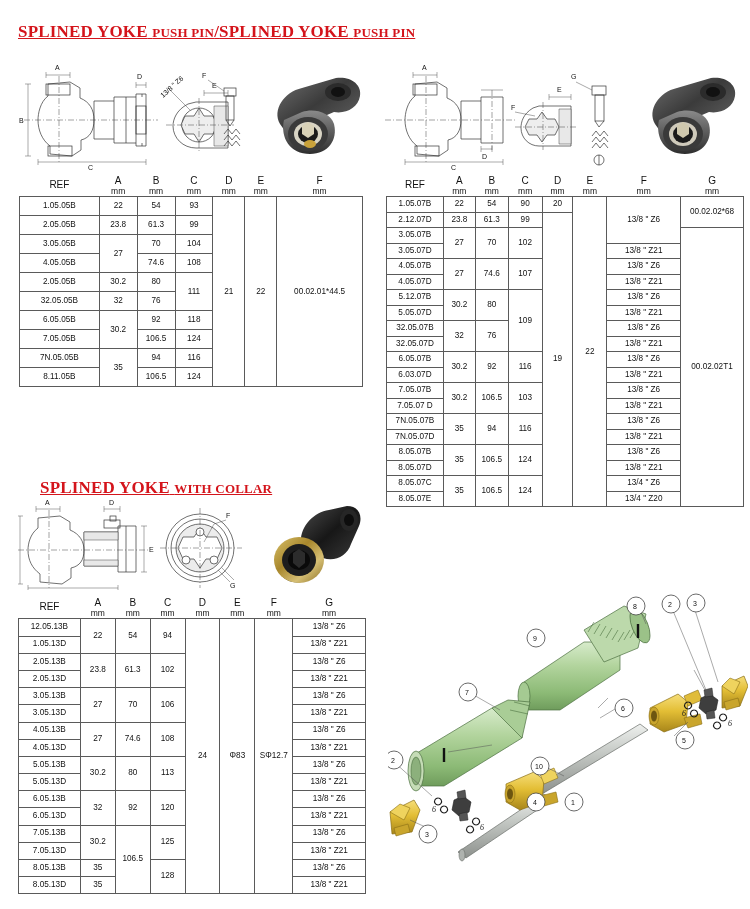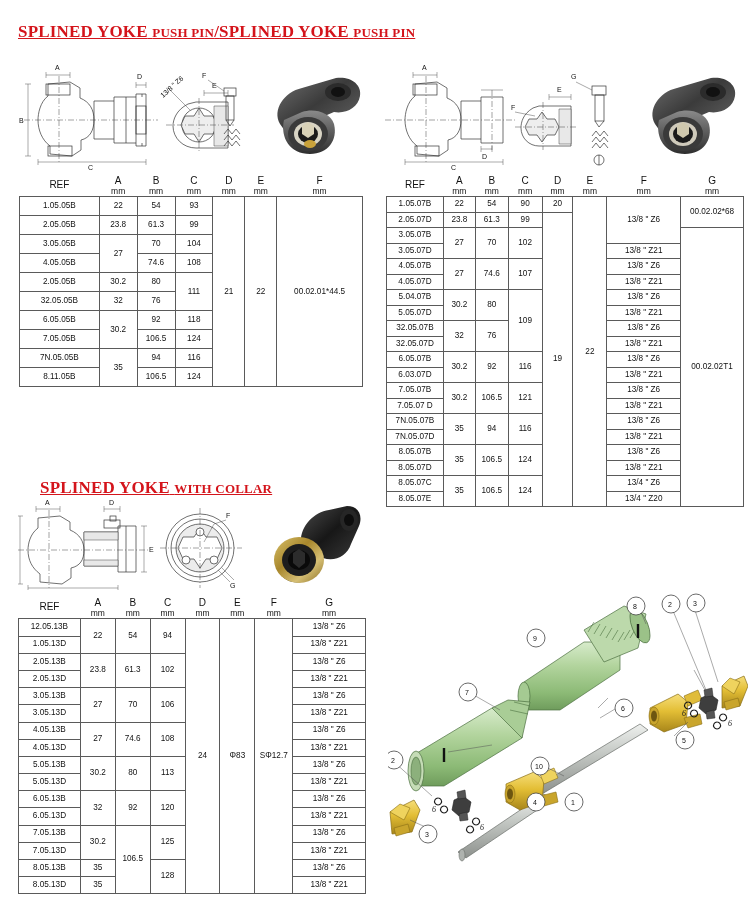--- a/index.html
+++ b/index.html
@@ -363,21 +363,21 @@
       <td class="ref">1.05.07B</td>
       <td>22</td>
       <td>54</td>
       <td>90</td>
       <td>20</td>
       <td rowspan="20">22</td>
       <td rowspan="3">13/8 " Z6</td>
       <td rowspan="2">00.02.02*68</td>
     </tr>
     <tr style="height:15.5px">
-      <td class="ref">2.05.07D</td>
+      <td class="ref">2.12.07D</td>
       <td>23.8</td>
       <td>61.3</td>
       <td>99</td>
       <td rowspan="19">19</td>
     </tr>
     <tr style="height:15.5px">
       <td class="ref">3.05.07B</td>
       <td rowspan="2">27</td>
       <td rowspan="2">70</td>
       <td rowspan="2">102</td>
@@ -392,21 +392,21 @@
       <td rowspan="2">27</td>
       <td rowspan="2">74.6</td>
       <td rowspan="2">107</td>
       <td>13/8 " Z6</td>
     </tr>
     <tr style="height:15.5px">
       <td class="ref">4.05.07D</td>
       <td>13/8 " Z21</td>
     </tr>
     <tr style="height:15.5px">
-      <td class="ref">5.04.07B</td>
+      <td class="ref">5.12.07B</td>
       <td rowspan="2">30.2</td>
       <td rowspan="2">80</td>
       <td rowspan="4">109</td>
       <td>13/8 " Z6</td>
     </tr>
     <tr style="height:15.5px">
       <td class="ref">5.05.07D</td>
       <td>13/8 " Z21</td>
     </tr>
     <tr style="height:15.5px">
@@ -427,21 +427,21 @@
       <td>13/8 "  Z6</td>
     </tr>
     <tr style="height:15.5px">
       <td class="ref">6.03.07D</td>
       <td>13/8 " Z21</td>
     </tr>
     <tr style="height:15.5px">
       <td class="ref">7.05.07B</td>
       <td rowspan="2">30.2</td>
       <td rowspan="2">106.5</td>
-      <td rowspan="2">121</td>
+      <td rowspan="2">103</td>
       <td>13/8 " Z6</td>
     </tr>
     <tr style="height:15.5px">
       <td class="ref">7.05.07 D</td>
       <td>13/8 " Z21</td>
     </tr>
     <tr style="height:15.5px">
       <td class="ref">7N.05.07B</td>
       <td rowspan="2">35</td>
       <td rowspan="2">94</td>

